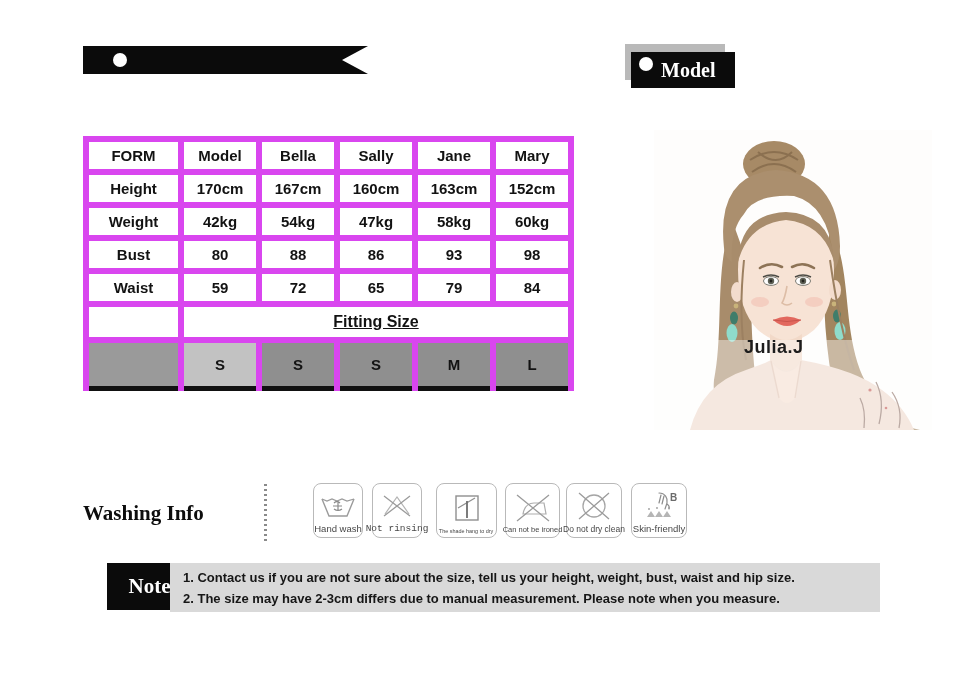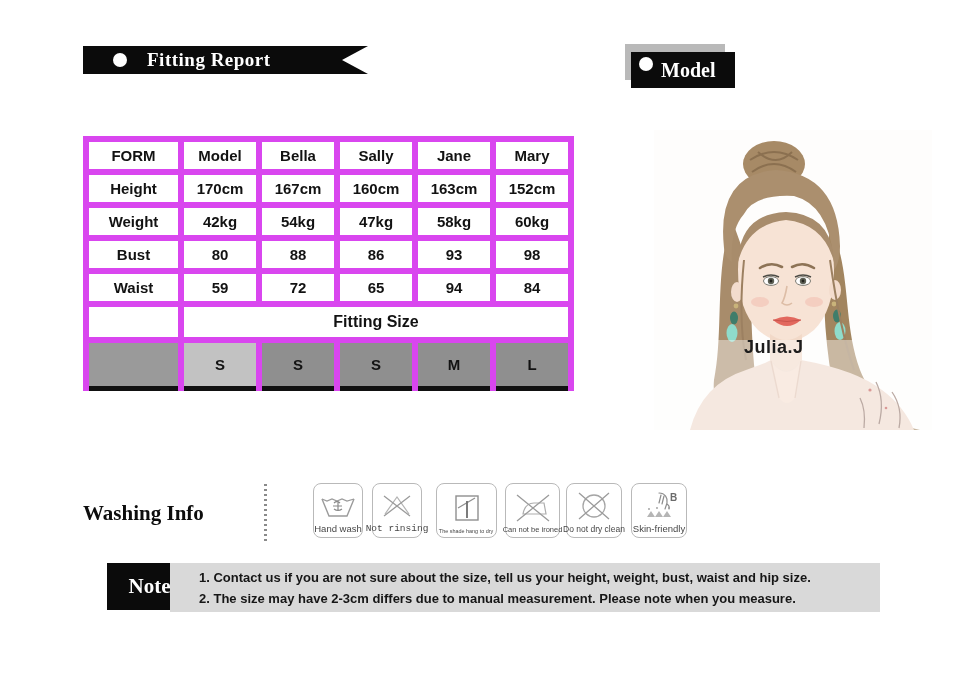--- a/index.html
+++ b/index.html
@@ -20,21 +20,21 @@
   .model-tag .dot { position:absolute; left:8px; top:5px; width:14px; height:14px; border-radius:50%; background:#fff; }
   .model-tag .mt-label { position:absolute; left:30px; top:7px; color:#fff; font-family:"Liberation Serif", serif; font-weight:700; font-size:20px; }
 
   
   table.size { position:absolute; left:83px; top:136px; width:485px; border-collapse:collapse; table-layout:fixed; border:3px solid #141414; }
   table.size td { border:6px solid #d946ef; height:33px; text-align:center; vertical-align:middle;
     font-weight:700; font-size:15px; color:#121212; background:#fff; }
   table.size col.c0 { width:95px; } table.size col.cn { width:78px; }
   td.rowhead { background:#9a9a9a; }
   td.modelcol { background:#c4c4c4; }
-  tr.fitrow td { height:36px; }
+  tr.fitrow td { height:36px;text-decoration:underline; }
   tr.fitrow td.fitcell { background:#fff; font-size:16px; }
   tr.sizes td { height:48px; background:#8f8f8f; border-bottom:5px solid #111; }
   tr.sizes td.modelcol { background:#c2c2c2; }
   tr.sizes td.rowhead { background:#9a9a9a; }
 
   
   .photo { position:absolute; left:654px; top:130px; width:278px; height:300px; background:#fefdfc; }
   .photo svg { position:absolute; left:0; top:0; }
   .model-overlay { position:absolute; left:2px; top:212px; color:#1d1d1d; font-weight:700; font-size:12px; line-height:17.5px; letter-spacing:0.4px; }
   .model-name { position:absolute; left:90px; top:207px; color:#1d1d1d; font-weight:700; font-size:18px; letter-spacing:0.5px; }
@@ -48,29 +48,28 @@
   .care svg { flex:0 0 auto; margin-top:2px; }
   .care-label { font-size:9.5px; color:#474747; margin-bottom:3px; white-space:nowrap; display:inline-block; }
   .lbl-tiny { font-size:8px; transform:scale(0.68); transform-origin:center bottom; }
   .lbl-7 { font-size:7.5px; } .lbl-8 { font-size:8.5px; }
 
   
   .note-tag { position:absolute; left:83px; top:563px; width:85px; height:47px; background:#0b0b0b;
     display:flex; align-items:center; justify-content:center;margin-left:24px; }
   .note-tag .nt-label { color:#fff; font-family:"Liberation Serif", serif; font-weight:700; font-size:21px; }
   .note-body { position:absolute; left:170px; top:563px; width:710px; height:49px; background:#d9d9d9;
-    display:flex; flex-direction:column; justify-content:center; padding-left:29px; }
+    display:flex; flex-direction:column; justify-content:center; padding-left:13px; }
   .note-line { font-size:13px; font-weight:700; color:#161616; line-height:21px; white-space:nowrap; }
 </style>
 </head>
 <body>
 
 <div class="ribbon">
   <span class="dot"></span>
-  <span class="rb-label">Fitting Report</span>
 </div>
 
 <div class="model-shadow"></div>
 <div class="model-tag">
   <span class="dot"></span>
   <span class="mt-label">Model</span>
 </div>
 
 <table class="size">
   <colgroup>
@@ -112,21 +111,21 @@
     <td>88</td>
     <td>86</td>
     <td>93</td>
     <td>98</td>
   </tr>
   <tr>
     <td class="rowhead">Waist</td>
     <td class="modelcol">59</td>
     <td>72</td>
     <td>65</td>
-    <td>94</td>
+    <td>79</td>
     <td>84</td>
   </tr>
   <tr class="fitrow">
     <td class="rowhead"></td>
     <td class="fitcell" colspan="5">Fitting Size</td>
   </tr>
   <tr class="sizes">
     <td class="rowhead"></td>
     <td class="modelcol">S</td>
     <td>S</td>

